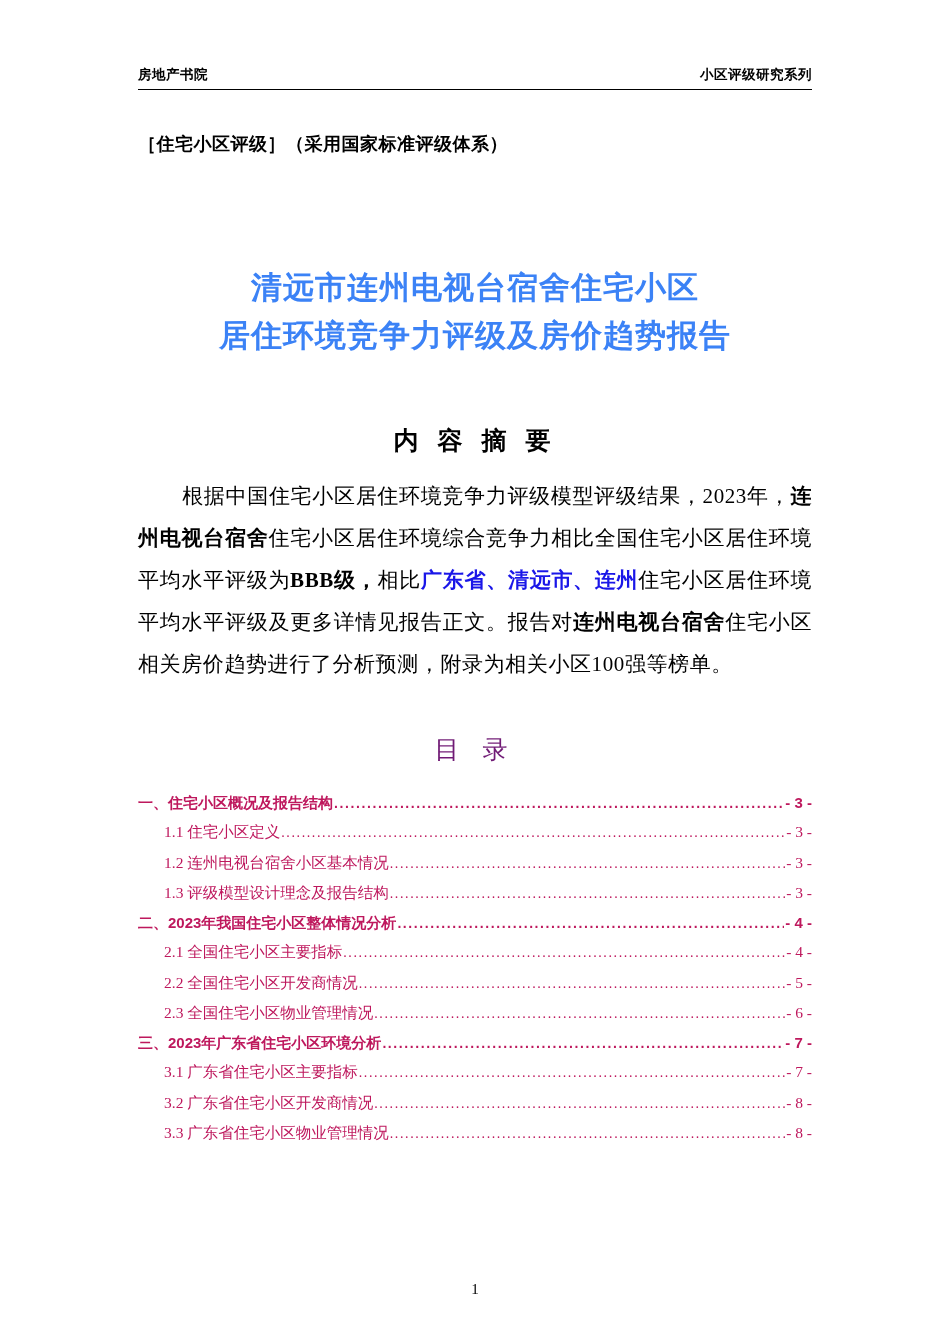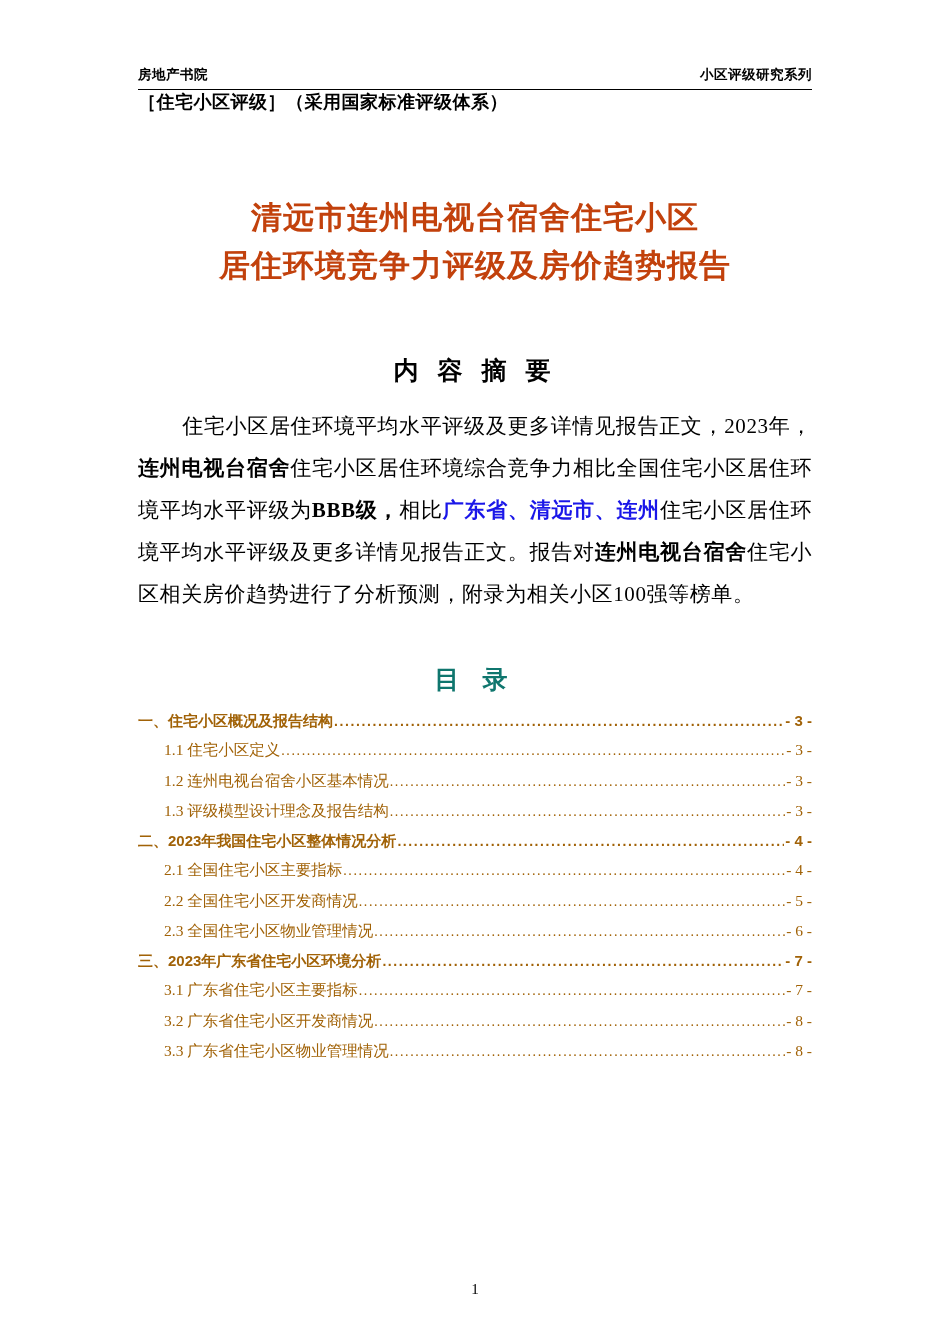--- a/index.html
+++ b/index.html
@@ -34,31 +34,32 @@
     padding-top: 66px;
     padding-bottom: 5px;
     border-bottom: 1.2px solid #000;
     letter-spacing: 0.5px;
   }
   .header .left { }
   .header .right { }
 
   
   .bracket-line {
+    margin-top: 42px;
     font-size: 18px;
     font-family: "Liberation Serif", serif;
     font-weight: bold;
     letter-spacing: 0.5px;
   }
 
   
   .title-block {
-    margin-top: 80px;
-    text-align: center;
-    color: #c2410c;
+    margin-top: 108px;
+    text-align: center;
+    color: #3b82f6;
   }
   .title-line {
     font-family: "Liberation Sans", sans-serif;
     font-weight: bold;
     font-size: 31px;
     line-height: 1.55;
     letter-spacing: 1px;
   }
   .title-version {
     font-family: "Liberation Serif", serif;
@@ -86,30 +87,30 @@
     letter-spacing: 0.6px;
   }
   .abstract .indent { display: inline-block; width: 2.1em; }
   .abstract b { font-weight: bold; }
   .abstract .blue { color: #1a16e8; font-weight: bold; }
 
   
   .toc-heading {
     text-align: center;
     font-family: "Liberation Sans", sans-serif;
-    font-weight: bold;
+    font-weight: normal;
     font-size: 25px;
     letter-spacing: 8px;
     margin-top: 48px;
-    color: #0f766e;
+    color: #701a75;
   }
   .toc {
-    margin-top: 10px;
+    margin-top: 22px;
     font-size: 15px;
-    color: #a16207;
+    color: #be185d;
     font-family: "Liberation Sans", sans-serif;
     text-align: center;
   }
   .toc-row {
     display: flex;
     align-items: baseline;
     line-height: 1.95;
     white-space: nowrap;
   }
   .toc-row.lvl1 { font-weight: bold; padding-left: 0; }
@@ -149,21 +150,21 @@
   <div class="bracket-line">［住宅小区评级］（采用国家标准评级体系）</div>
 
   <div class="title-block">
     <div class="title-line">清远市连州电视台宿舍住宅小区</div>
     <div class="title-line">居住环境竞争力评级及房价趋势报告</div>
   </div>
 
   <div class="section-heading">内 容 摘 要</div>
 
   <div class="abstract">
-    <span class="indent"></span><span>住宅小区居住环境平均水平评级及更多详情见报告正文，</span><span>2023年，</span><b>连州电视台宿舍</b><span>住宅小区居住环境综合竞争力相比全国住宅小区居住环境平均水平评级为</span><b>BBB级，</b><span>相比</span><span class="blue">广东省、清远市、连州</span><span>住宅小区居住环境平均水平评级及更多详情见报告正文。报告对</span><b>连州电视台宿舍</b><span>住宅小区相关房价趋势进行了分析预测，附录为相关小区100强等榜单。</span>
+    <span class="indent"></span><span>根据中国住宅小区居住环境竞争力评级模型评级结果，</span><span>2023年，</span><b>连州电视台宿舍</b><span>住宅小区居住环境综合竞争力相比全国住宅小区居住环境平均水平评级为</span><b>BBB级，</b><span>相比</span><span class="blue">广东省、清远市、连州</span><span>住宅小区居住环境平均水平评级及更多详情见报告正文。报告对</span><b>连州电视台宿舍</b><span>住宅小区相关房价趋势进行了分析预测，附录为相关小区100强等榜单。</span>
   </div>
 
   <div class="toc-heading">目 录</div>
 
   <div class="toc">
     <div class="toc-row lvl1">
       <span class="toc-label">一、住宅小区概况及报告结构</span>
       <span class="toc-dots">.........................................................................................................................</span>
       <span class="toc-page">- 3 -</span>
     </div>

